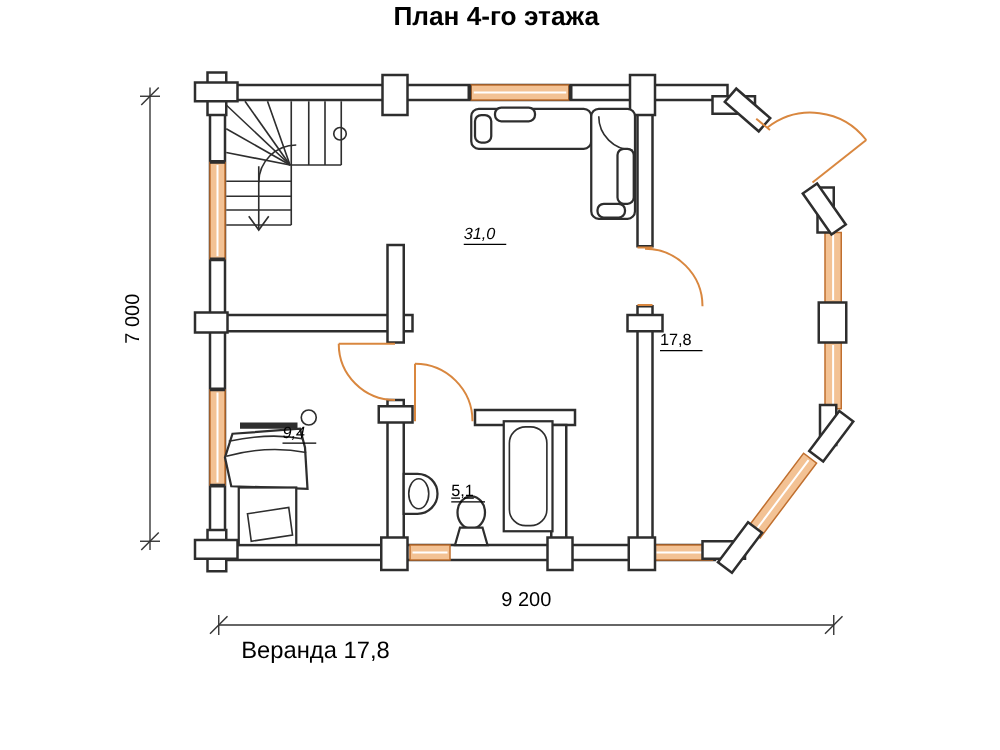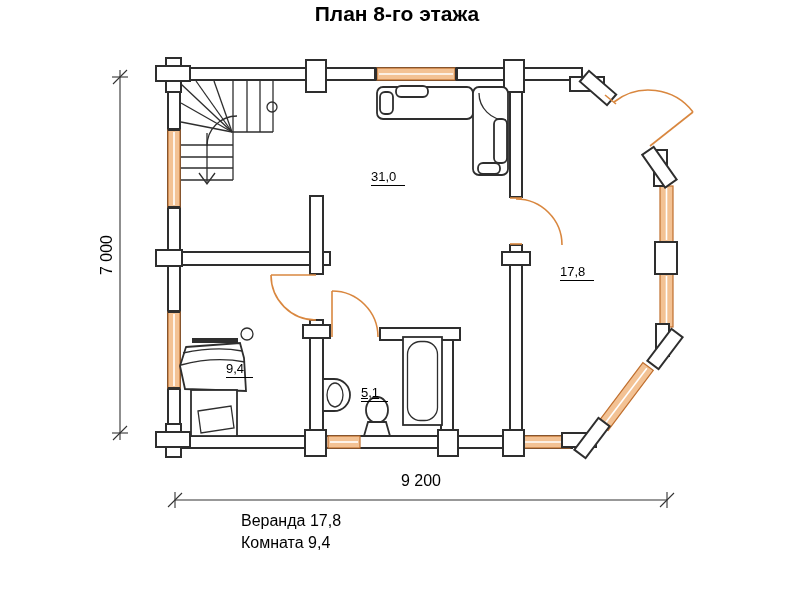--- a/index.html
+++ b/index.html
@@ -8,21 +8,21 @@
   }
   html,body{margin:0;padding:0;}
   body{width:800px;height:600px;background:#fff;position:relative;overflow:hidden;
        font-family:"Liberation Sans",sans-serif;color:var(--text);}
   .abs{position:absolute;}
   .title{left:97px;top:2px;width:600px;text-align:center;font-size:21px;font-weight:bold;}
   .dim-label{font-size:16px;white-space:nowrap;}
   .dim-v{left:107px;top:255px;transform:translate(-50%,-50%) rotate(-90deg);}
   .dim-h{left:421px;top:490px;transform:translate(-50%,-100%);}
   .room-label{font-size:13px;border-bottom:1px solid #000;padding:0 9px 1px 0;line-height:14px;}
-  .legend{left:193px;top:510px;font-size:16px;line-height:22px;margin-left:48px;}
+  .legend{left:193px;top:510px;font-size:19px;line-height:22px;}
   svg{position:absolute;left:0;top:0;}
   .wall{fill:#ffffff;stroke:var(--wall);stroke-width:2;}
   .win{fill:var(--window-fill);stroke:var(--window-stroke);stroke-width:1.2;}
   .winline{stroke:#ffffff;stroke-width:1.6;}
   .cap{fill:var(--wall);stroke:none;}
   .door{stroke:var(--door);stroke-width:1.6;fill:none;}
   .fix{fill:#ffffff;stroke:var(--wall);stroke-width:1.8;}
   .sline{stroke:var(--wall);stroke-width:1.3;fill:none;}
   .dim{stroke:var(--dim);stroke-width:1.1;fill:none;}
   .dark{fill:var(--wall);stroke:none;}
@@ -209,26 +209,25 @@
   </g>
   <g>
     <line class="dim" x1="175" y1="500" x2="667" y2="500"></line>
     <line class="dim" x1="175" y1="492" x2="175" y2="508"></line>
     <line class="dim" x1="168" y1="507" x2="182" y2="493"></line>
     <line class="dim" x1="667" y1="492" x2="667" y2="508"></line>
     <line class="dim" x1="660" y1="507" x2="674" y2="493"></line>
   </g>
 </svg>
 
-<div class="abs title">План 8-го этажа</div>
+<div class="abs title">План 4-го этажа</div>
 
 <div class="abs dim-label dim-v">7 000</div>
 <div class="abs dim-label dim-h">9 200</div>
 
-<div class="abs room-label" style="left:371px;top:170px;">31,0</div>
-<div class="abs room-label" style="left:560px;top:265px;">17,8</div>
+<div class="abs room-label" style="left:371px;top:180px;font-style:italic;">31,0</div>
+<div class="abs room-label" style="left:528px;top:265px;">17,8</div>
 <div class="abs room-label" style="left:361px;top:386px;text-decoration:underline;">5,1</div>
-<div class="abs room-label" style="left:226px;top:362px;">9,4</div>
+<div class="abs room-label" style="left:226px;top:339px;font-style:italic;">9,4</div>
 
 <div class="abs legend">
   <div>Веранда 17,8</div>
-  <div>Комната 9,4</div>
 </div>
 
 </body></html>

